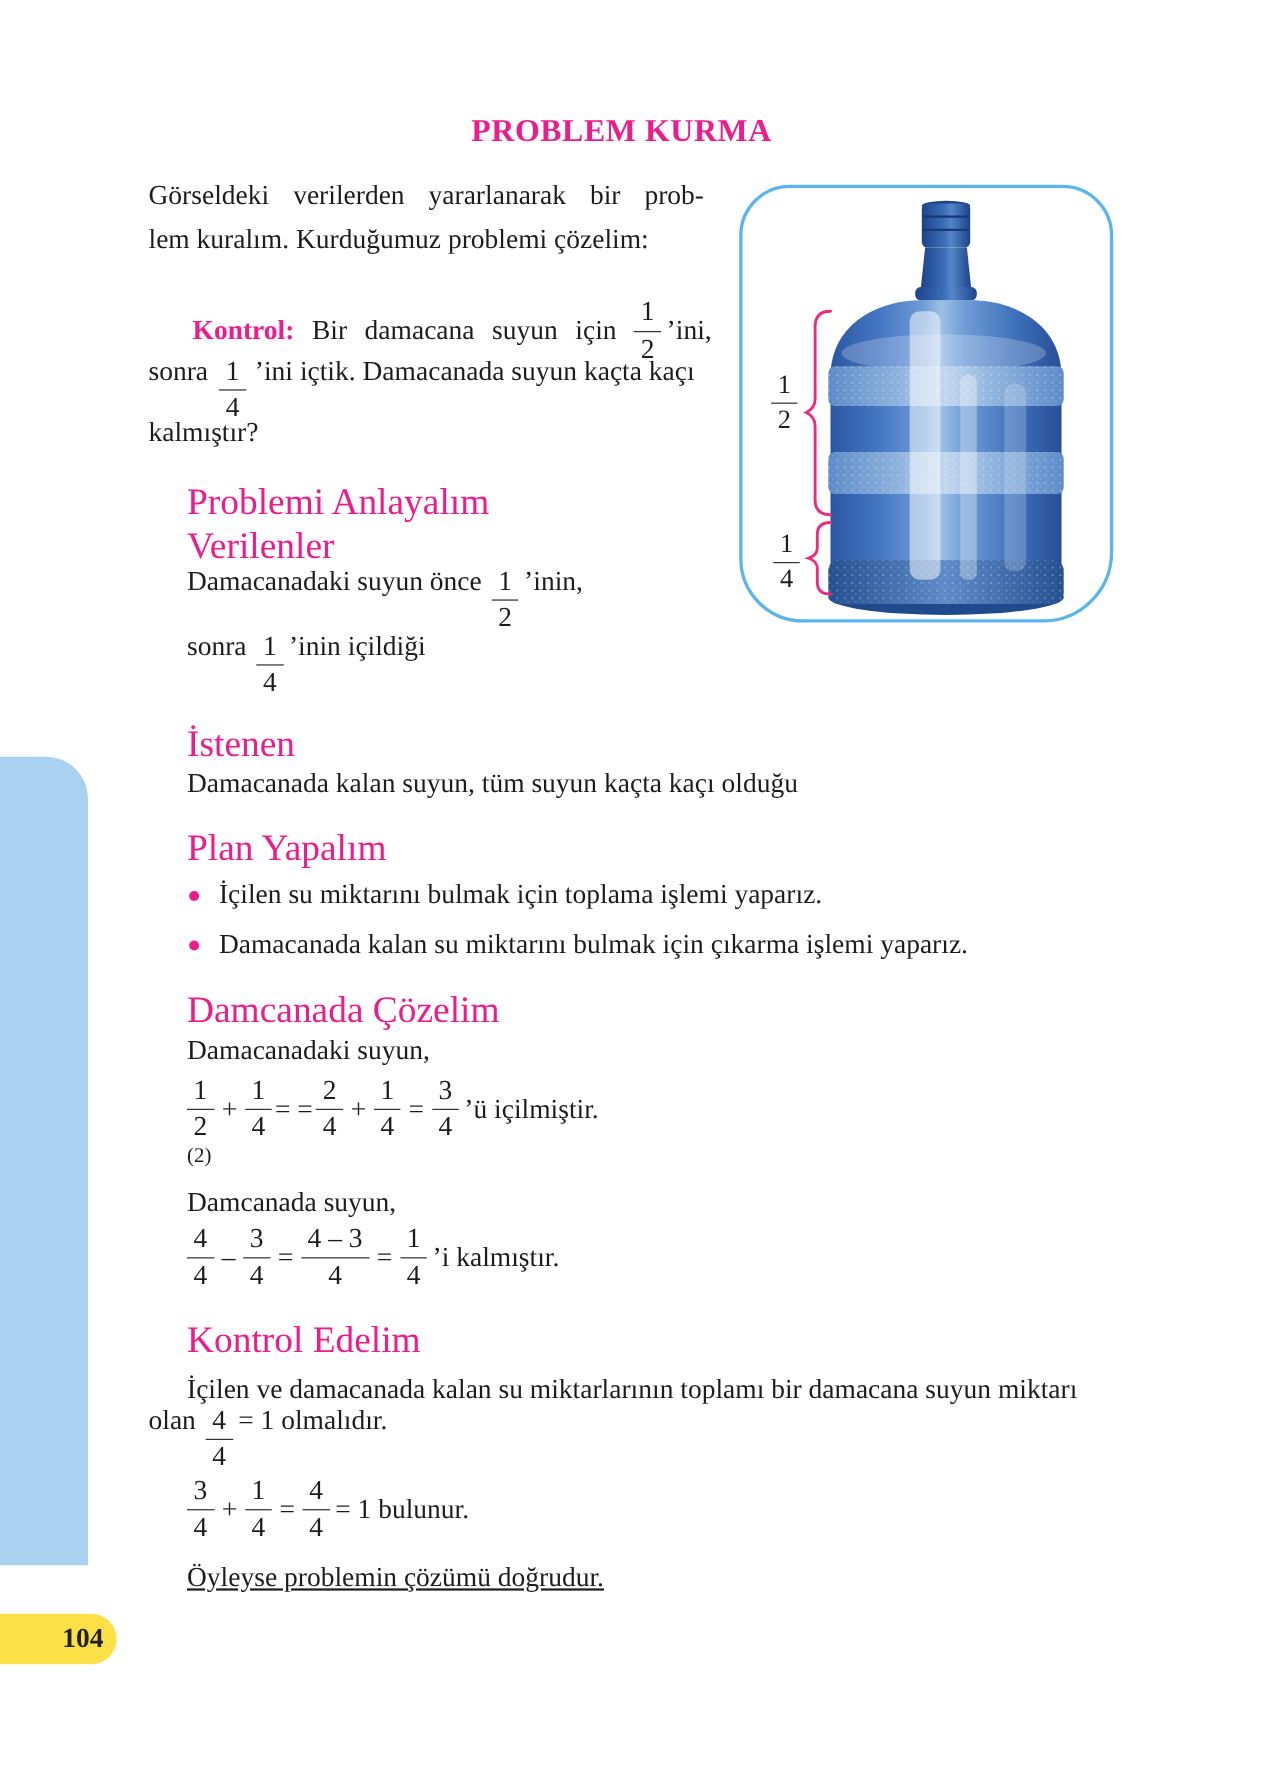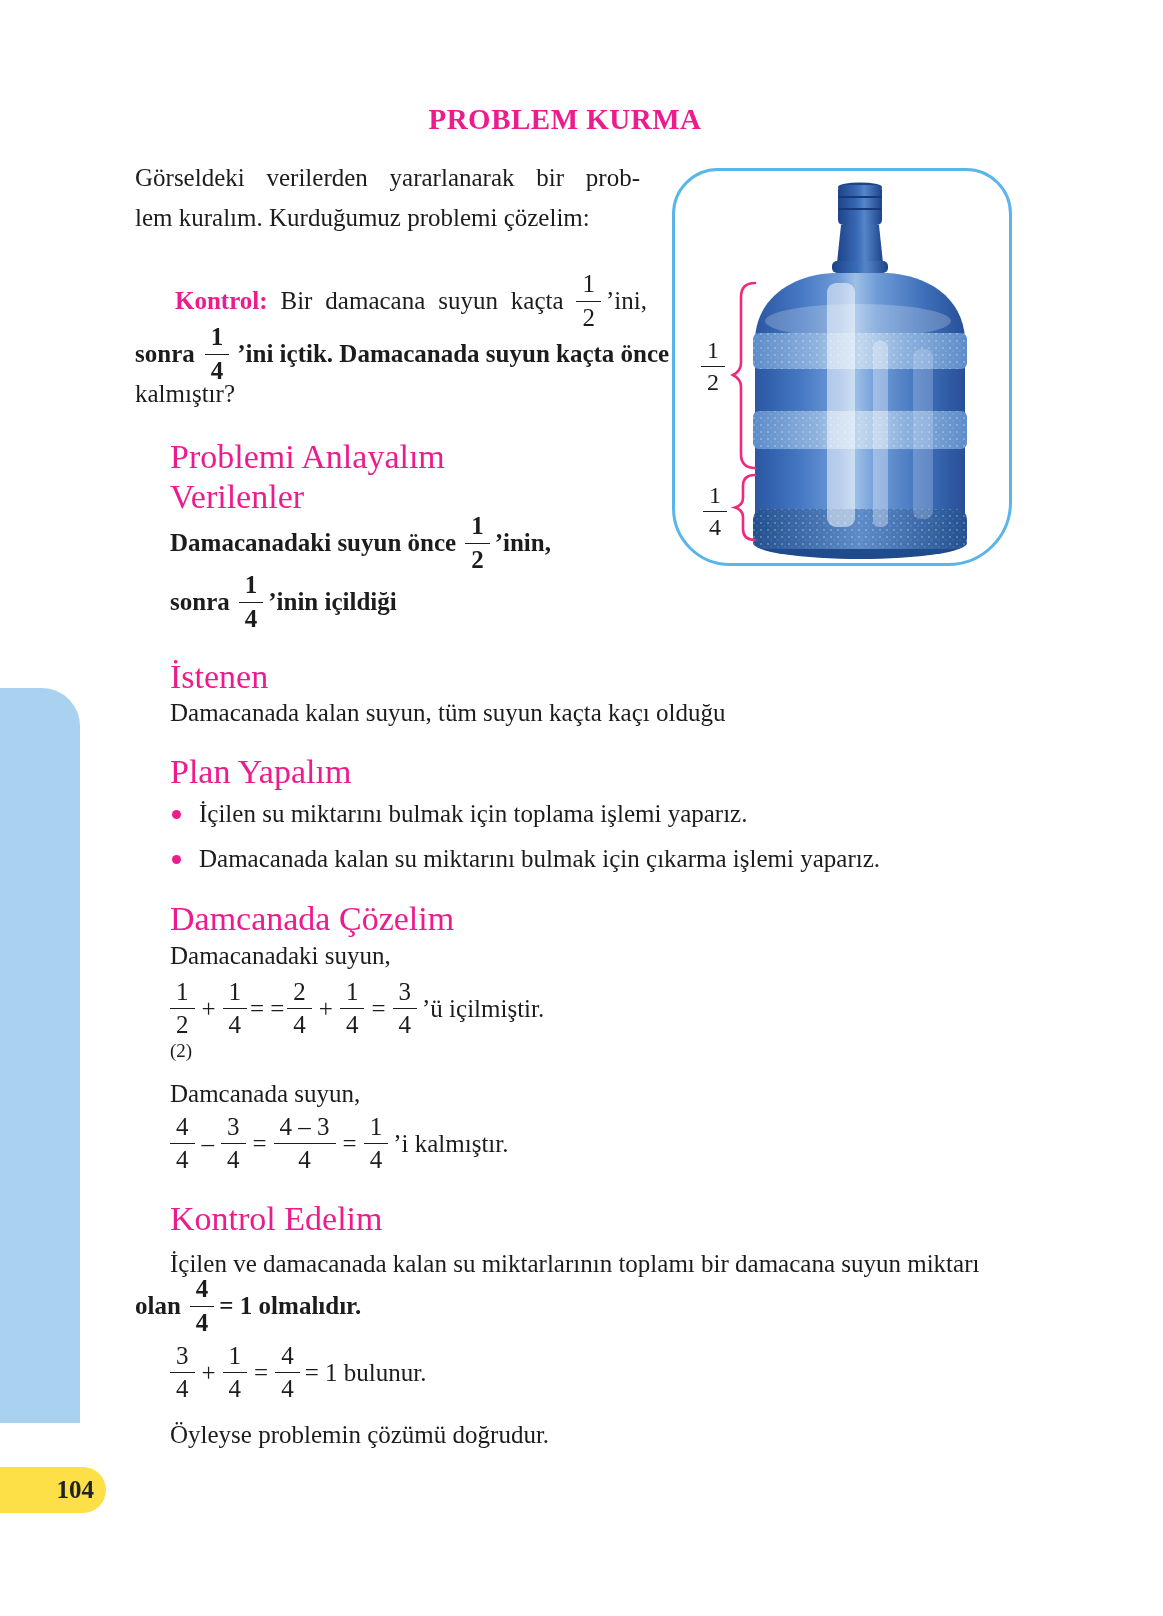--- a/index.html
+++ b/index.html
@@ -14,21 +14,21 @@
   
   .fr{display:inline-flex;flex-direction:column;align-items:center;font-size:25px;line-height:1.05;}
   .fr .n{padding:1px 6px 3px;border-bottom:1.8px solid #1c1c1c;}
   .fr .d{padding:3px 6px 1px;}
   .fr-note{position:relative;display:inline-flex;}
   .note{position:absolute;top:calc(100% + 1px);left:0;font-size:19px;line-height:1;}
   .op{padding:0 7px;}
   .op.tight{padding:0 3px;}
   .tail{margin-left:5px;white-space:nowrap;}
   .eq{display:flex;align-items:center;left:170px;white-space:nowrap;}
-  .flexline{display:flex;align-items:center;white-space:nowrap;font-weight:bold;}
+  .flexline{display:flex;white-space:nowrap;}
   .plineA{left:135px;top:268px;width:512px;height:66px;display:flex;align-items:center;
           justify-content:space-between;}
   .plineA > :first-child{margin-left:40px;}
   .plabel{font-weight:bold;color:#ec1c8d;}
   .fgroup{display:inline-flex;align-items:center;}
   .plineB{left:135px;top:324px;width:512px;height:60px;}
   .plineB .rest{margin-left:8px;}
   .plineC{left:135px;top:380px;}
   .bullet{left:172px;display:flex;align-items:center;}
   .dot{width:9px;height:9px;border-radius:50%;background:#ec1c8d;margin-right:18px;flex:0 0 auto;}
@@ -57,36 +57,36 @@
   <div class="abs intro">
     <div class="jline">Görseldeki verilerden yararlanarak bir prob-</div>
     <div>lem kuralım. Kurduğumuz problemi çözelim:</div>
   </div>
 
   <div class="abs plineA">
     <span class="plabel">Kontrol:</span>
     <span>Bir</span>
     <span>damacana</span>
     <span>suyun</span>
-    <span>kaçta</span>
+    <span>için</span>
     <span class="fgroup">
       <span class="fr">
         <span class="n">1</span>
         <span class="d">2</span>
       </span>
       <span class="tail">’ini,</span>
     </span>
   </div>
   <div class="abs plineB flexline">
     <span style="margin-right:10px">sonra</span>
     <span class="fr">
       <span class="n">1</span>
       <span class="d">4</span>
     </span>
-    <span class="rest">’ini içtik. Damacanada suyun kaçta önce</span>
+    <span class="rest">’ini içtik. Damacanada suyun kaçta kaçı</span>
   </div>
   <div class="abs plineC">kalmıştır?</div>
 
   <div class="abs figbox">
     <svg class="figsvg" viewBox="0 0 334 392">
       <defs>
         <linearGradient id="bodyGrad" x1="0" y1="0" x2="1" y2="0">
           <stop offset="0" stop-color="#2a57a2"></stop>
             <stop offset="0.22" stop-color="#4678c4"></stop>
           <stop offset="0.4" stop-color="#6f9cd7"></stop>
@@ -278,20 +278,20 @@
       <span class="d">4</span>
     </span>
     <span class="op">=</span>
     <span class="fr">
       <span class="n">4</span>
       <span class="d">4</span>
     </span>
     <span class="tail">= 1 bulunur.</span>
   </div>
 
-  <div class="abs" style="left:170px;top:1421px;">Öyleyse problemin çözümü doğrudur.</div>
+  <div class="abs" style="left:170px;top:1421px;text-decoration:underline;">Öyleyse problemin çözümü doğrudur.</div>
 
   <div class="abs sidebar"></div>
   <div class="abs badge">
     <span>104</span>
   </div>
 
 </div>
 
 </body></html>

